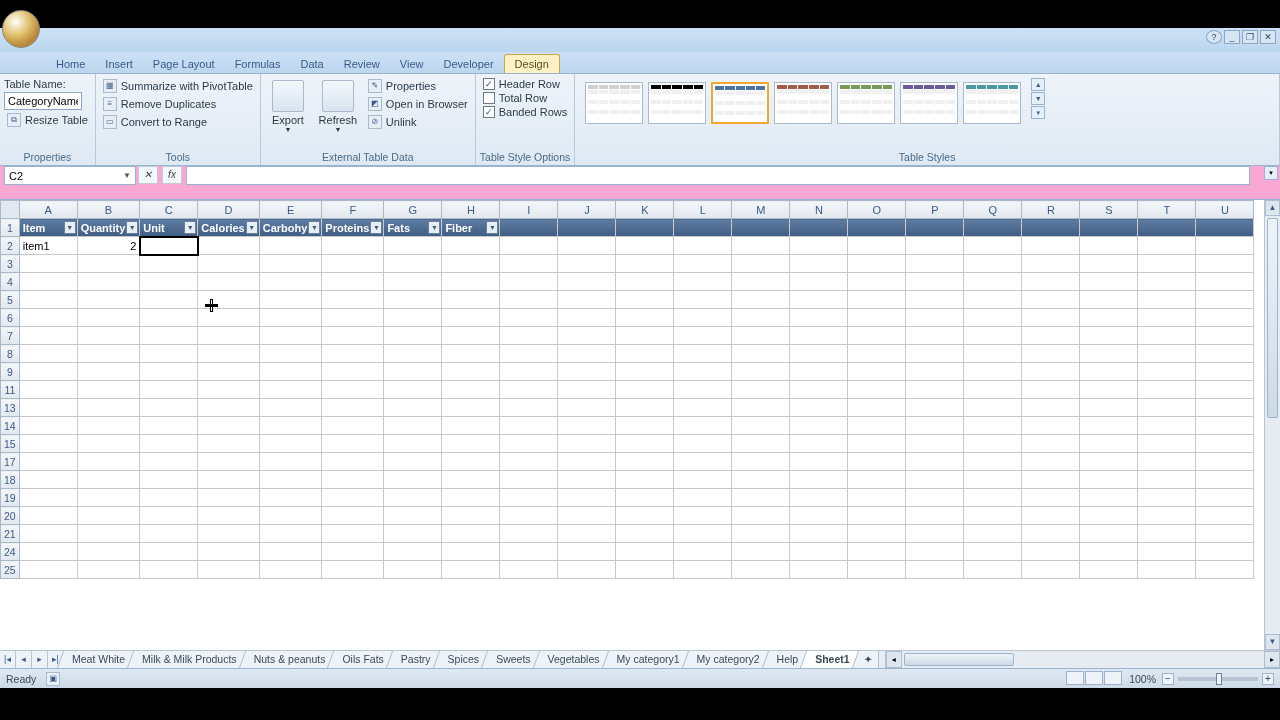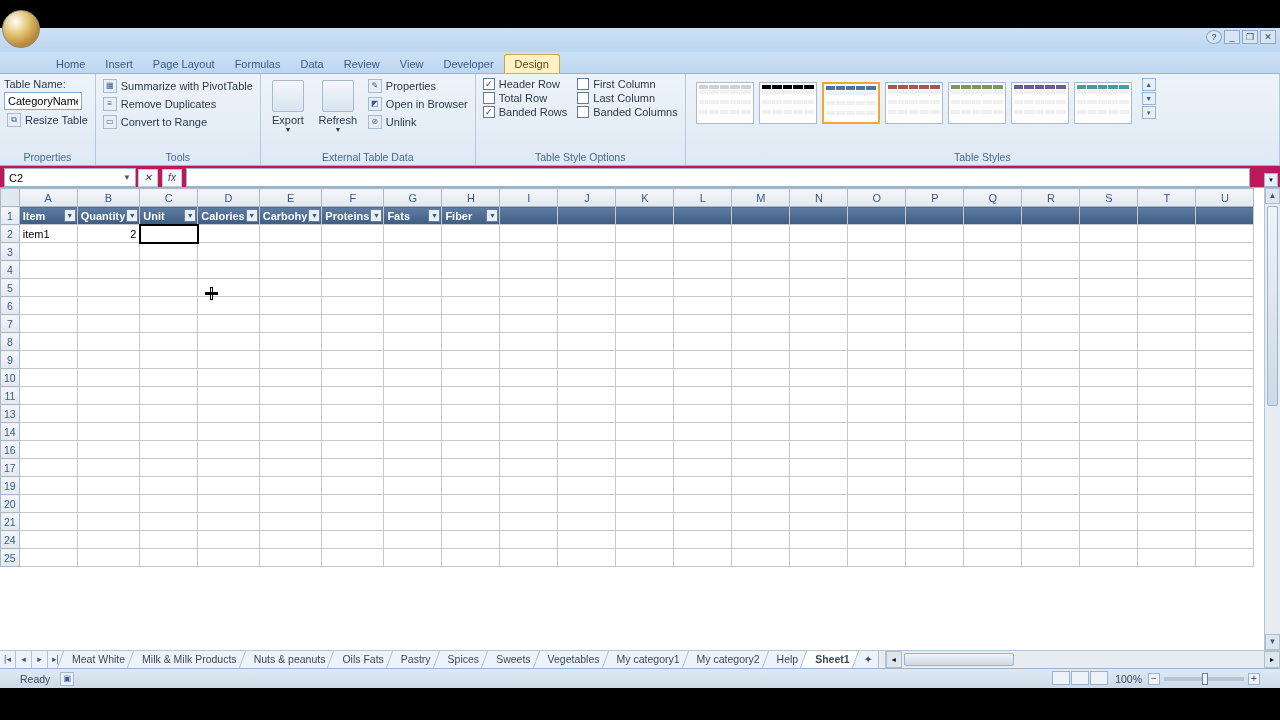--- a/index.html
+++ b/index.html
@@ -37,21 +37,21 @@
 
 .gallery { display:flex; gap:5px; padding:4px 6px; align-items:center; }
 .style-swatch { width:58px; height:42px; border:1px solid #a8bacb; background:#fff; padding:2px; display:flex; flex-direction:column; gap:1px; cursor:pointer; }
 .style-swatch.sel { border:2px solid #f0a830; }
 .sw-row { height:4px; display:flex; gap:1px; }
 .sw-row span { flex:1; }
 .gal-scroll { width:14px; display:flex; flex-direction:column; gap:1px; }
 .gal-scroll div { height:13px; border:1px solid #9ab3cf; background:#e6eef8; font-size:7px; text-align:center; line-height:11px; color:#3a5a8a; cursor:pointer; }
 
 
-.fbar { height:22px; background:#be185d; border-bottom:1px solid #9ab3cf; display:flex; align-items:flex-end; font-size:11px; }
+.fbar { height:34px; background:#f9a8d4; border-bottom:1px solid #9ab3cf; display:flex; align-items:flex-start; font-size:11px; }
 .namebox { width:132px; height:19px; border:1px solid #9ab3cf; background:#fff; margin:0 2px 0 4px; display:flex; align-items:center; padding:0 4px; justify-content:space-between; }
 .namebox .dd { font-size:8px; color:#555; }
 .fx-btn { width:20px; height:18px; border:1px solid #c0cad4; background:#f4f8fc; margin-right:4px; text-align:center; font-size:10px; font-style:italic; color:#444; line-height:16px; cursor:pointer; }
 .formula-input { flex:1; height:19px; border:1px solid #9ab3cf; background:#fff; margin-right:14px; }
 .fbar-expand { width:14px; height:14px; border:1px solid #9ab3cf; background:#e6eef8; font-size:7px; text-align:center; line-height:12px; margin-right:2px; cursor:pointer; }
 
 
 .grid-wrap { flex:1; position:relative; background:#fff; overflow:hidden; }
 table.sheet { border-collapse:collapse; table-layout:fixed; font-size:11px; color:#000; }
 .sheet th, .sheet td { border:1px solid #c8c8c8; height:18px; padding:0 3px; overflow:hidden; white-space:nowrap; }
@@ -85,21 +85,21 @@
 .stab { padding:0 8px; border-right:1px solid #b0becd; background:#eef3f9; color:#3a4a5a; line-height:17px; cursor:pointer; position:relative; }
 .stab::before { content:""; position:absolute; left:-4px; top:0; bottom:0; width:8px; background:inherit; transform:skewX(-20deg); border-left:1px solid #b0becd; }
 .stab.active { background:#fff; font-weight:bold; }
 .stab.new { width:20px; padding:0; text-align:center; }
 .hscroll { flex:1; margin-left:6px; background:#e7ecf3; border-left:1px solid #b7c4d3; position:relative; }
 .hscroll .hbtn { position:absolute; top:0; width:16px; height:17px; background:#dde5ef; border:1px solid #aebecf; font-size:8px; text-align:center; line-height:15px; cursor:pointer; }
 .hscroll .hbtn.l { left:0; } .hscroll .hbtn.r { right:0; }
 .hscroll .hthumb { position:absolute; left:18px; top:2px; height:13px; width:110px; background:linear-gradient(#eef3f9,#cdd9e6); border:1px solid #9ab3cf; border-radius:2px; }
 
 
-.status { height:20px; background:linear-gradient(#dfe9f4,#cdd9e6); border-top:1px solid #9ab3cf; display:flex; align-items:center; font-size:10.5px; color:#3a4a5a; padding:0 20px; justify-content:space-between; }
+.status { height:20px; background:linear-gradient(#dfe9f4,#cdd9e6); border-top:1px solid #9ab3cf; display:flex; align-items:center; font-size:10.5px; color:#3a4a5a; padding:0 6px; justify-content:space-between; }
 .status .right { display:flex; align-items:center; gap:6px; }
 .view-btns span { display:inline-block; width:18px; height:14px; border:1px solid #9ab3cf; background:#eef3f9; margin-right:1px; cursor:pointer; }
 .zoom { display:flex; align-items:center; gap:4px; }
 .zoom .track { width:80px; height:4px; background:#b7c4d3; position:relative; }
 .zoom .track .knob { position:absolute; left:38px; top:-4px; width:6px; height:12px; background:#eef3f9; border:1px solid #6a809a; }
 .zoom .zb { width:12px; height:12px; border:1px solid #9ab3cf; text-align:center; line-height:10px; font-size:10px; cursor:pointer; background:#eef3f9; }
 </style>
 </head>
 <body>
 
@@ -198,34 +198,20 @@
               <span class="chk">✓</span>
               <span>Header Row</span>
             </div>
             <div class="chkline">
               <span class="chk"></span>
               <span>Total Row</span>
             </div>
             <div class="chkline">
               <span class="chk">✓</span>
               <span>Banded Rows</span>
-            </div>
-          </div>
-        <div class="vstack" id="opts-right">
-            <div class="chkline">
-              <span class="chk"></span>
-              <span>First Column</span>
-            </div>
-            <div class="chkline">
-              <span class="chk"></span>
-              <span>Last Column</span>
-            </div>
-            <div class="chkline">
-              <span class="chk"></span>
-              <span>Banded Columns</span>
             </div>
           </div>
       </div>
       <div class="group-label">Table Style Options</div>
     </div>
 
     <div class="group" style="flex:1">
       <div class="group-body">
         <div class="gallery" id="gallery">
             <div class="style-swatch">
@@ -797,44 +783,20 @@
             <td class=""></td>
             <td class=""></td>
             <td class=""></td>
             <td class=""></td>
             <td class=""></td>
             <td class=""></td>
             <td class=""></td>
             <td class=""></td>
           </tr>
           <tr>
-            <th>10</th>
-            <td class=""></td>
-            <td class=""></td>
-            <td class=""></td>
-            <td class=""></td>
-            <td class=""></td>
-            <td class=""></td>
-            <td class=""></td>
-            <td class=""></td>
-            <td class=""></td>
-            <td class=""></td>
-            <td class=""></td>
-            <td class=""></td>
-            <td class=""></td>
-            <td class=""></td>
-            <td class=""></td>
-            <td class=""></td>
-            <td class=""></td>
-            <td class=""></td>
-            <td class=""></td>
-            <td class=""></td>
-            <td class=""></td>
-          </tr>
-          <tr>
             <th>11</th>
             <td class=""></td>
             <td class=""></td>
             <td class=""></td>
             <td class=""></td>
             <td class=""></td>
             <td class=""></td>
             <td class=""></td>
             <td class=""></td>
             <td class=""></td>
@@ -893,21 +855,21 @@
             <td class=""></td>
             <td class=""></td>
             <td class=""></td>
             <td class=""></td>
             <td class=""></td>
             <td class=""></td>
             <td class=""></td>
             <td class=""></td>
           </tr>
           <tr>
-            <th>16</th>
+            <th>15</th>
             <td class=""></td>
             <td class=""></td>
             <td class=""></td>
             <td class=""></td>
             <td class=""></td>
             <td class=""></td>
             <td class=""></td>
             <td class=""></td>
             <td class=""></td>
             <td class=""></td>
@@ -918,20 +880,44 @@
             <td class=""></td>
             <td class=""></td>
             <td class=""></td>
             <td class=""></td>
             <td class=""></td>
             <td class=""></td>
             <td class=""></td>
           </tr>
           <tr>
             <th>17</th>
+            <td class=""></td>
+            <td class=""></td>
+            <td class=""></td>
+            <td class=""></td>
+            <td class=""></td>
+            <td class=""></td>
+            <td class=""></td>
+            <td class=""></td>
+            <td class=""></td>
+            <td class=""></td>
+            <td class=""></td>
+            <td class=""></td>
+            <td class=""></td>
+            <td class=""></td>
+            <td class=""></td>
+            <td class=""></td>
+            <td class=""></td>
+            <td class=""></td>
+            <td class=""></td>
+            <td class=""></td>
+            <td class=""></td>
+          </tr>
+          <tr>
+            <th>18</th>
             <td class=""></td>
             <td class=""></td>
             <td class=""></td>
             <td class=""></td>
             <td class=""></td>
             <td class=""></td>
             <td class=""></td>
             <td class=""></td>
             <td class=""></td>
             <td class=""></td>

